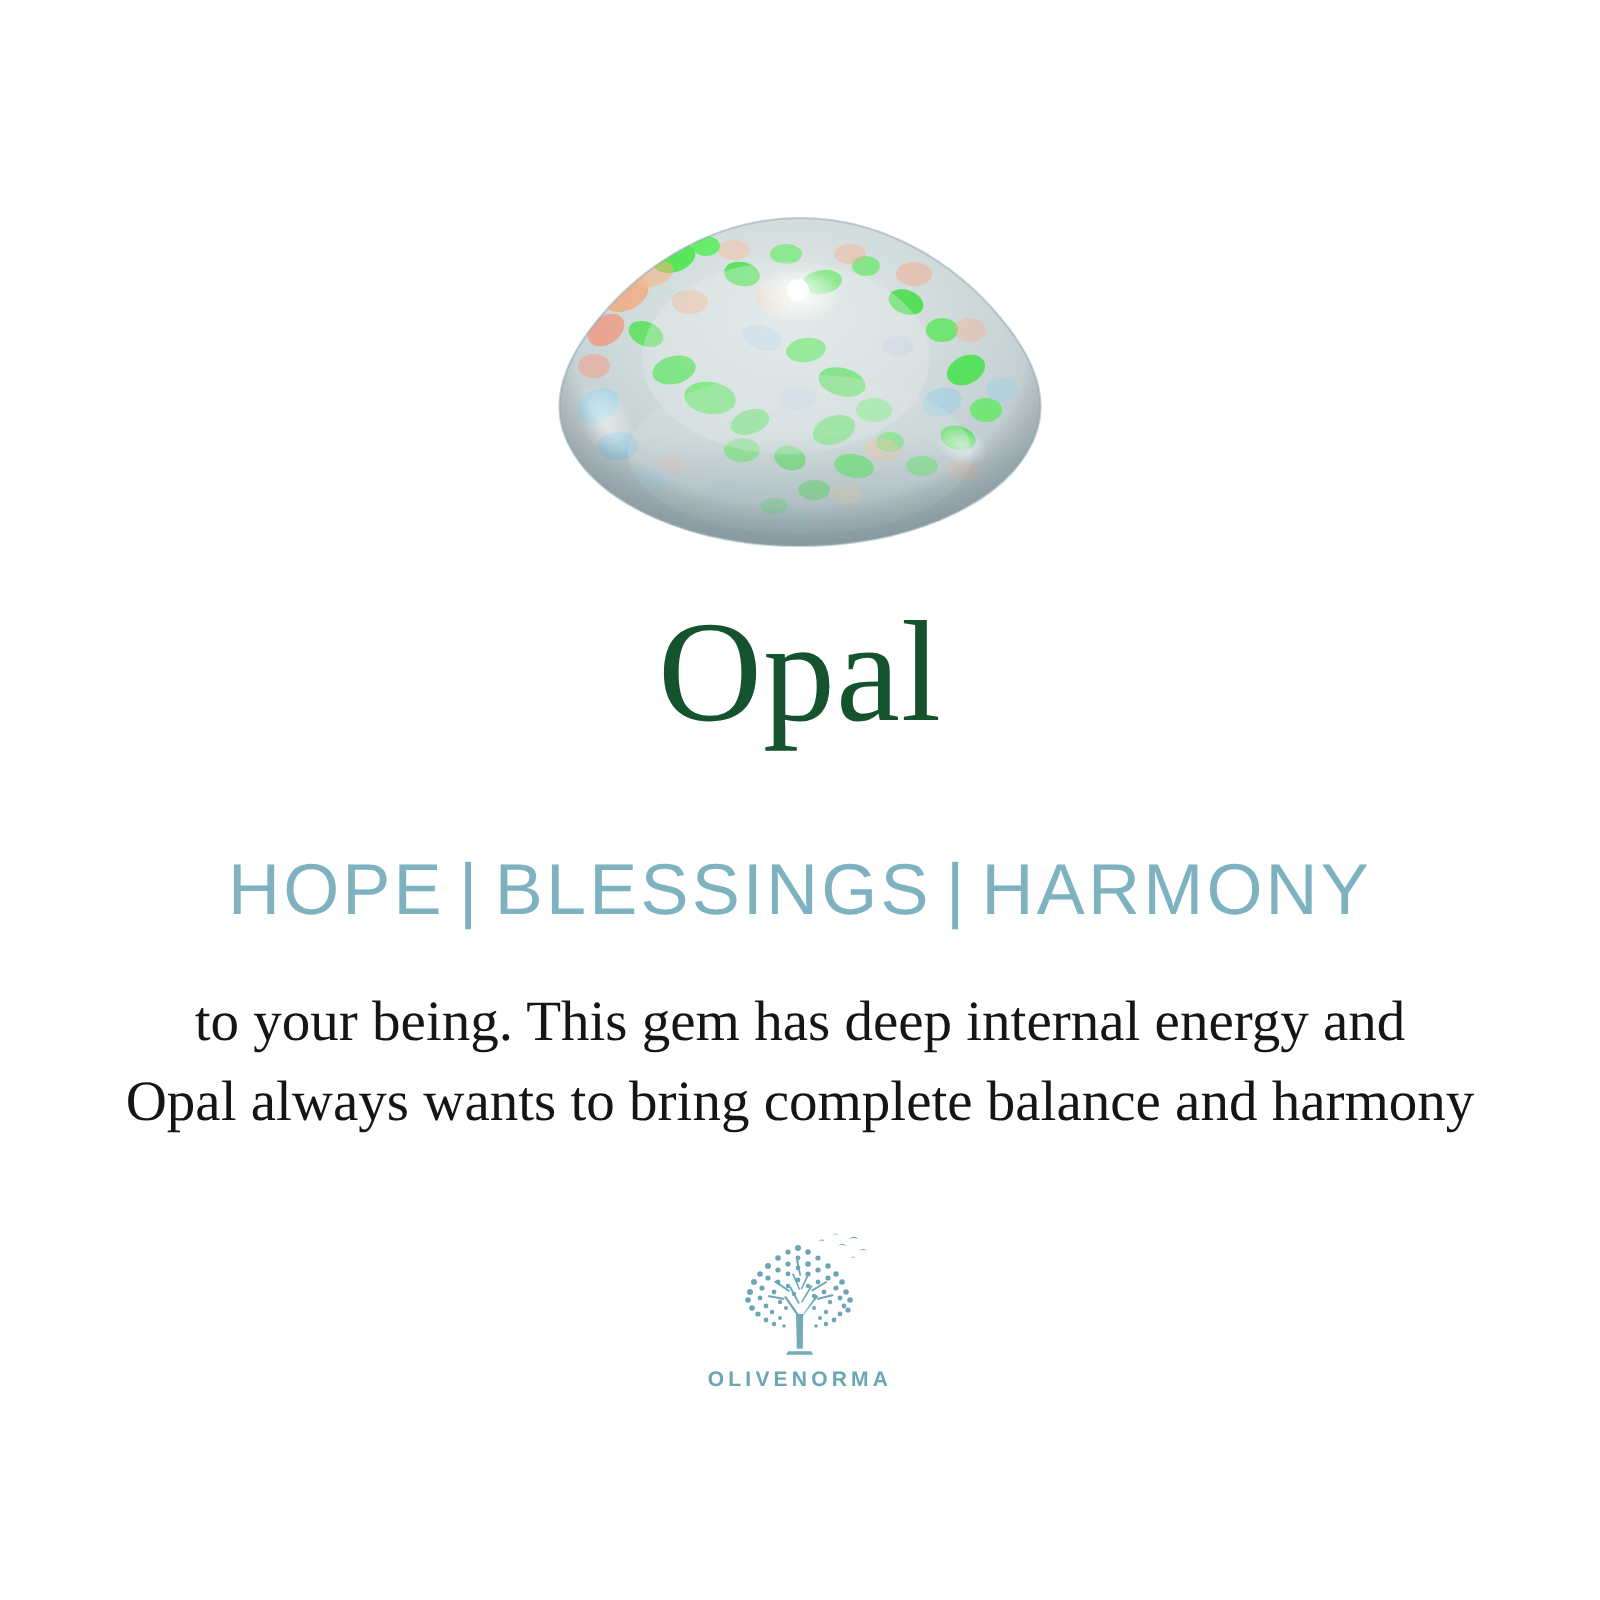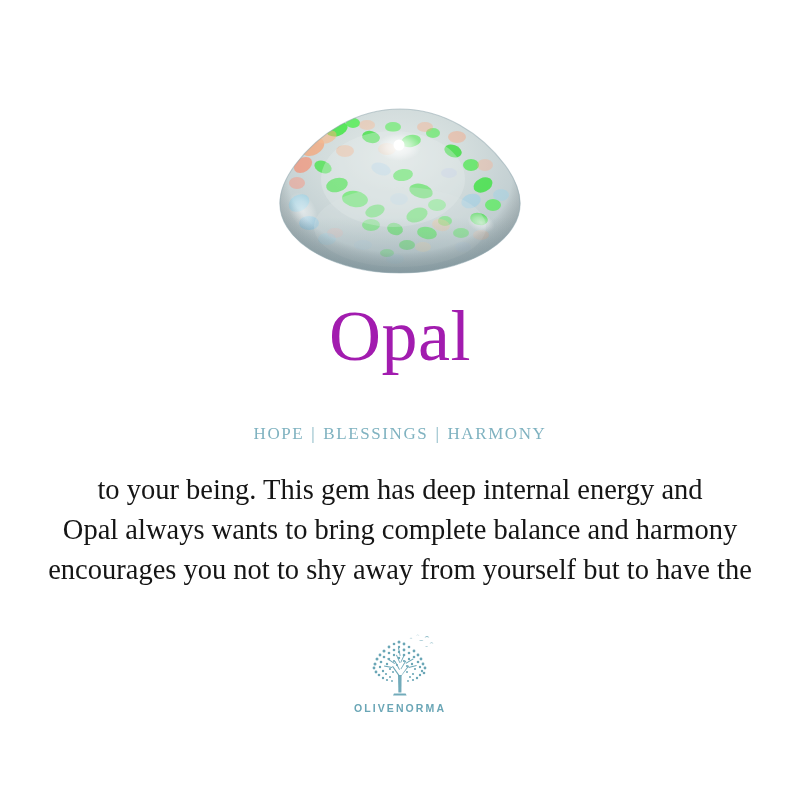--- a/index.html
+++ b/index.html
@@ -46,31 +46,31 @@
   }
 
   
   .title {
     margin: 0;
     padding: 0;
     font-family: "Liberation Serif", serif;
     font-size: 72px;
     font-weight: 400;
     line-height: 1;
-    color: #a21caf;
+    color: #14532d;
     letter-spacing: 0.5px;
     text-align: center;
   }
 
   
   .subtitle {
     margin: 0;
     padding: 0;
-    font-family: Liberation Serif, serif;
-    font-size: 17px;
+    font-family: Liberation Sans, sans-serif;
+    font-size: 36px;
     font-weight: 300;
     color: #7fb2c0;
     letter-spacing: 1.6px;
     text-align: center;
     white-space: nowrap;
   }
   .subtitle .sep {
     color: #7fb2c0;
     padding: 0 7px;
     font-weight: 300;
@@ -252,21 +252,20 @@
 
   <div class="subtitle">
     <span>HOPE</span><span class="sep">|</span><span>BLESSINGS</span><span class="sep">|</span><span>HARMONY</span>
   </div>
 
   <div class="spacer-b"></div>
 
   <div class="body-text">
     <div>to your being. This gem has deep internal energy and</div>
     <div>Opal always wants to bring complete balance and harmony</div>
-    <div>encourages you not to shy away from yourself but to have the</div>
   </div>
 
   <div class="spacer-d"></div>
 
   <div class="logo">
     <svg class="logo-mark" viewBox="0 0 74 70" xmlns="http://www.w3.org/2000/svg">
       <g fill="#6aa6b6">
 
         <path d="M35.4 62.4 L35.0 45.0 L38.6 45.0 L38.4 62.4 Z" opacity="0.95"></path>
         <path d="M31.0 63.6 L42.6 63.6 L43.6 65.4 L30.0 65.4 Z" opacity="0.95"></path>

